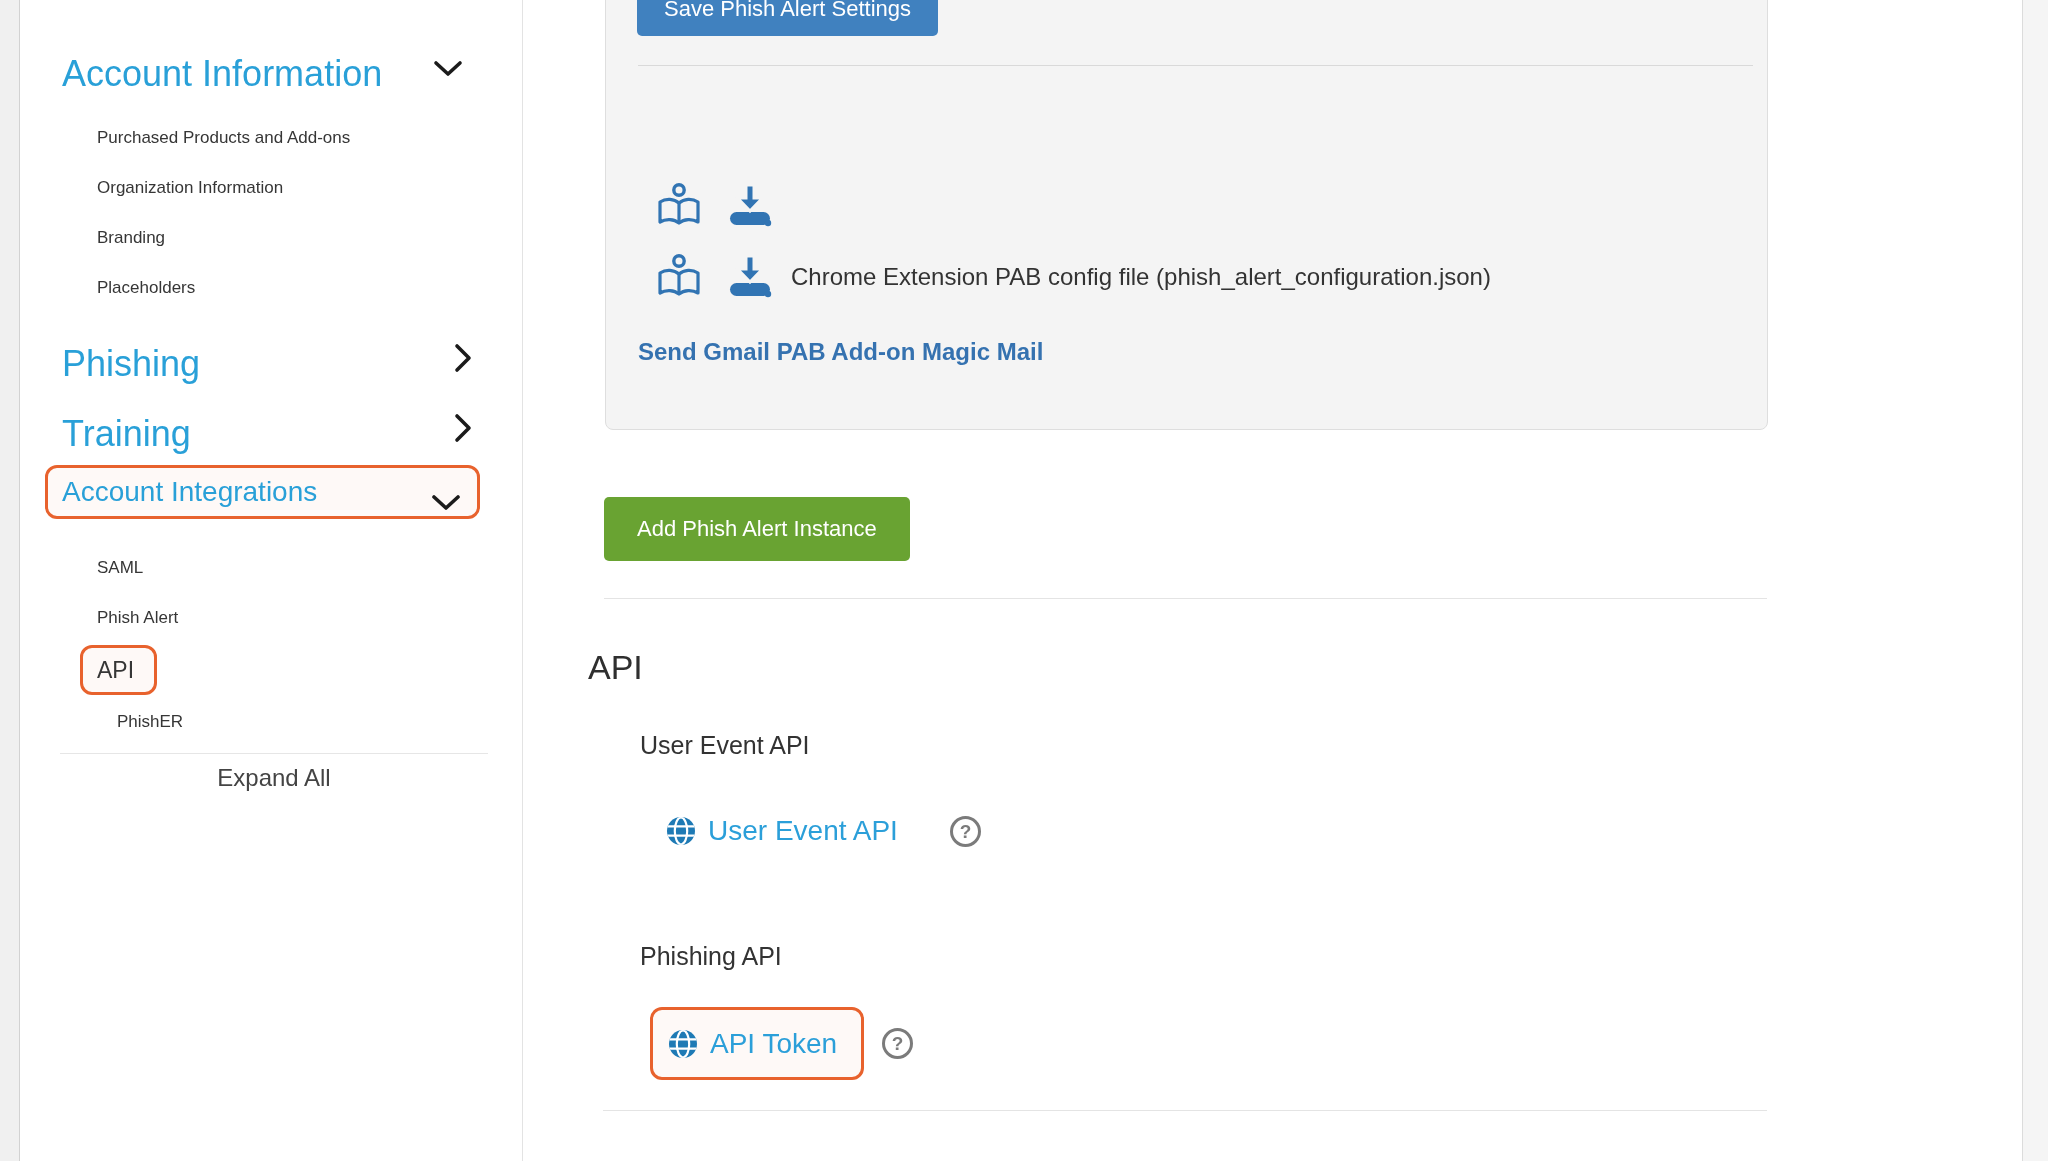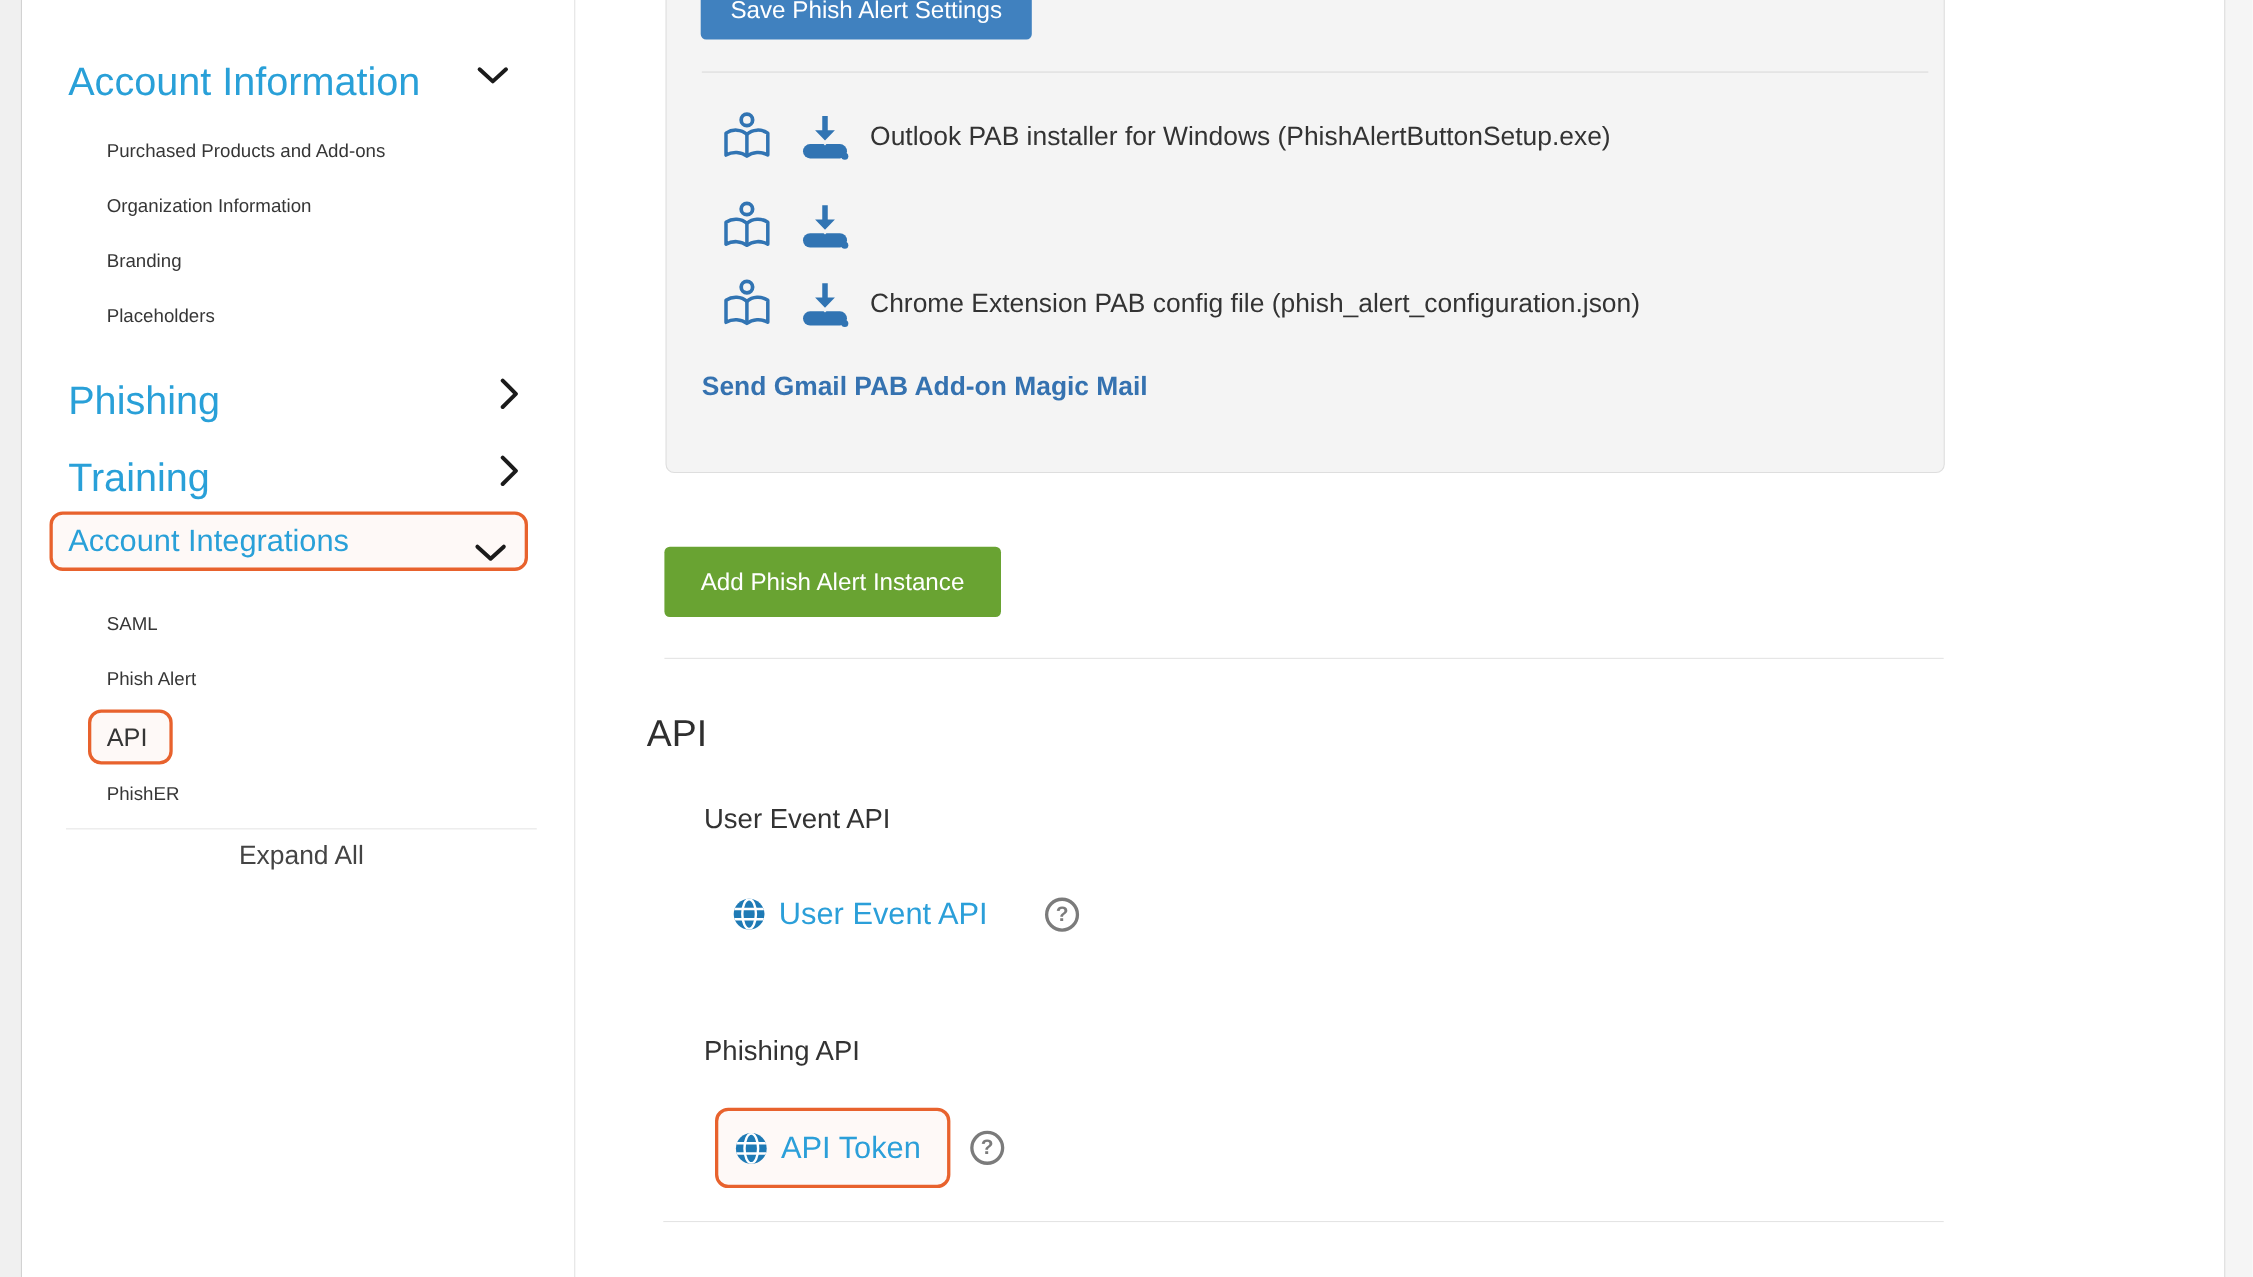--- a/index.html
+++ b/index.html
@@ -132,49 +132,32 @@
       </svg>
     </div>
 
     <div class="side-sub" style="top:554px;">SAML</div>
     <div class="side-sub" style="top:604px;">Phish Alert</div>
 
     <div class="api-box annot-box">
       <span class="side-sub-in">API</span>
     </div>
 
-    <div class="side-sub" style="top:708px;">PhishER</div>
+    <div class="side-sub" style="top:708px;margin-left:20px;">PhishER</div>
 
     <div class="side-divider"></div>
     <div class="expand-all">Expand All</div>
   </nav>
 
   <section class="panel">
 
     <button class="save-btn">Save Phish Alert Settings</button>
 
     <div class="panel-hr"></div>
 
-    <div class="dl-row" style="top:142px;">
-      <span class="book-ic">
-        <svg width="46" height="48" viewBox="0 0 46 48">
-          <circle cx="23" cy="8" r="5.2" fill="none" stroke="#3174b3" stroke-width="3.4"></circle>
-          <path d="M4 20 C10 16 18 16.5 23 21 C28 16.5 36 16 42 20 L42 40 C36 36.5 28 37 23 41 C18 37 10 36.5 4 40 Z" fill="none" stroke="#3174b3" stroke-width="3.2" stroke-linejoin="round"></path>
-          <path d="M23 21 L23 41" fill="none" stroke="#3174b3" stroke-width="3.2"></path>
-        </svg>
-      </span>
-      <span class="down-ic">
-        <svg width="46" height="44" viewBox="0 0 46 44">
-          <rect x="3" y="28" width="40" height="13" rx="6.5" fill="#3174b3"></rect>
-          <circle cx="41" cy="39" r="3.2" fill="#3174b3"></circle>
-          <path d="M19 1 h8 v13 h8.5 L23 27 L10.5 14 H19 Z" fill="#3174b3" stroke="#f4f4f4" stroke-width="3"></path>
-        </svg>
-      </span>
-      <span class="dl-label">Outlook PAB installer for Windows (PhishAlertButtonSetup.exe)</span>
-    </div>
 
     <div class="dl-row" style="top:223px;">
       <span class="book-ic">
         <svg width="46" height="48" viewBox="0 0 46 48">
           <circle cx="23" cy="8" r="5.2" fill="none" stroke="#3174b3" stroke-width="3.4"></circle>
           <path d="M4 20 C10 16 18 16.5 23 21 C28 16.5 36 16 42 20 L42 40 C36 36.5 28 37 23 41 C18 37 10 36.5 4 40 Z" fill="none" stroke="#3174b3" stroke-width="3.2" stroke-linejoin="round"></path>
           <path d="M23 21 L23 41" fill="none" stroke="#3174b3" stroke-width="3.2"></path>
         </svg>
       </span>
       <span class="down-ic">

